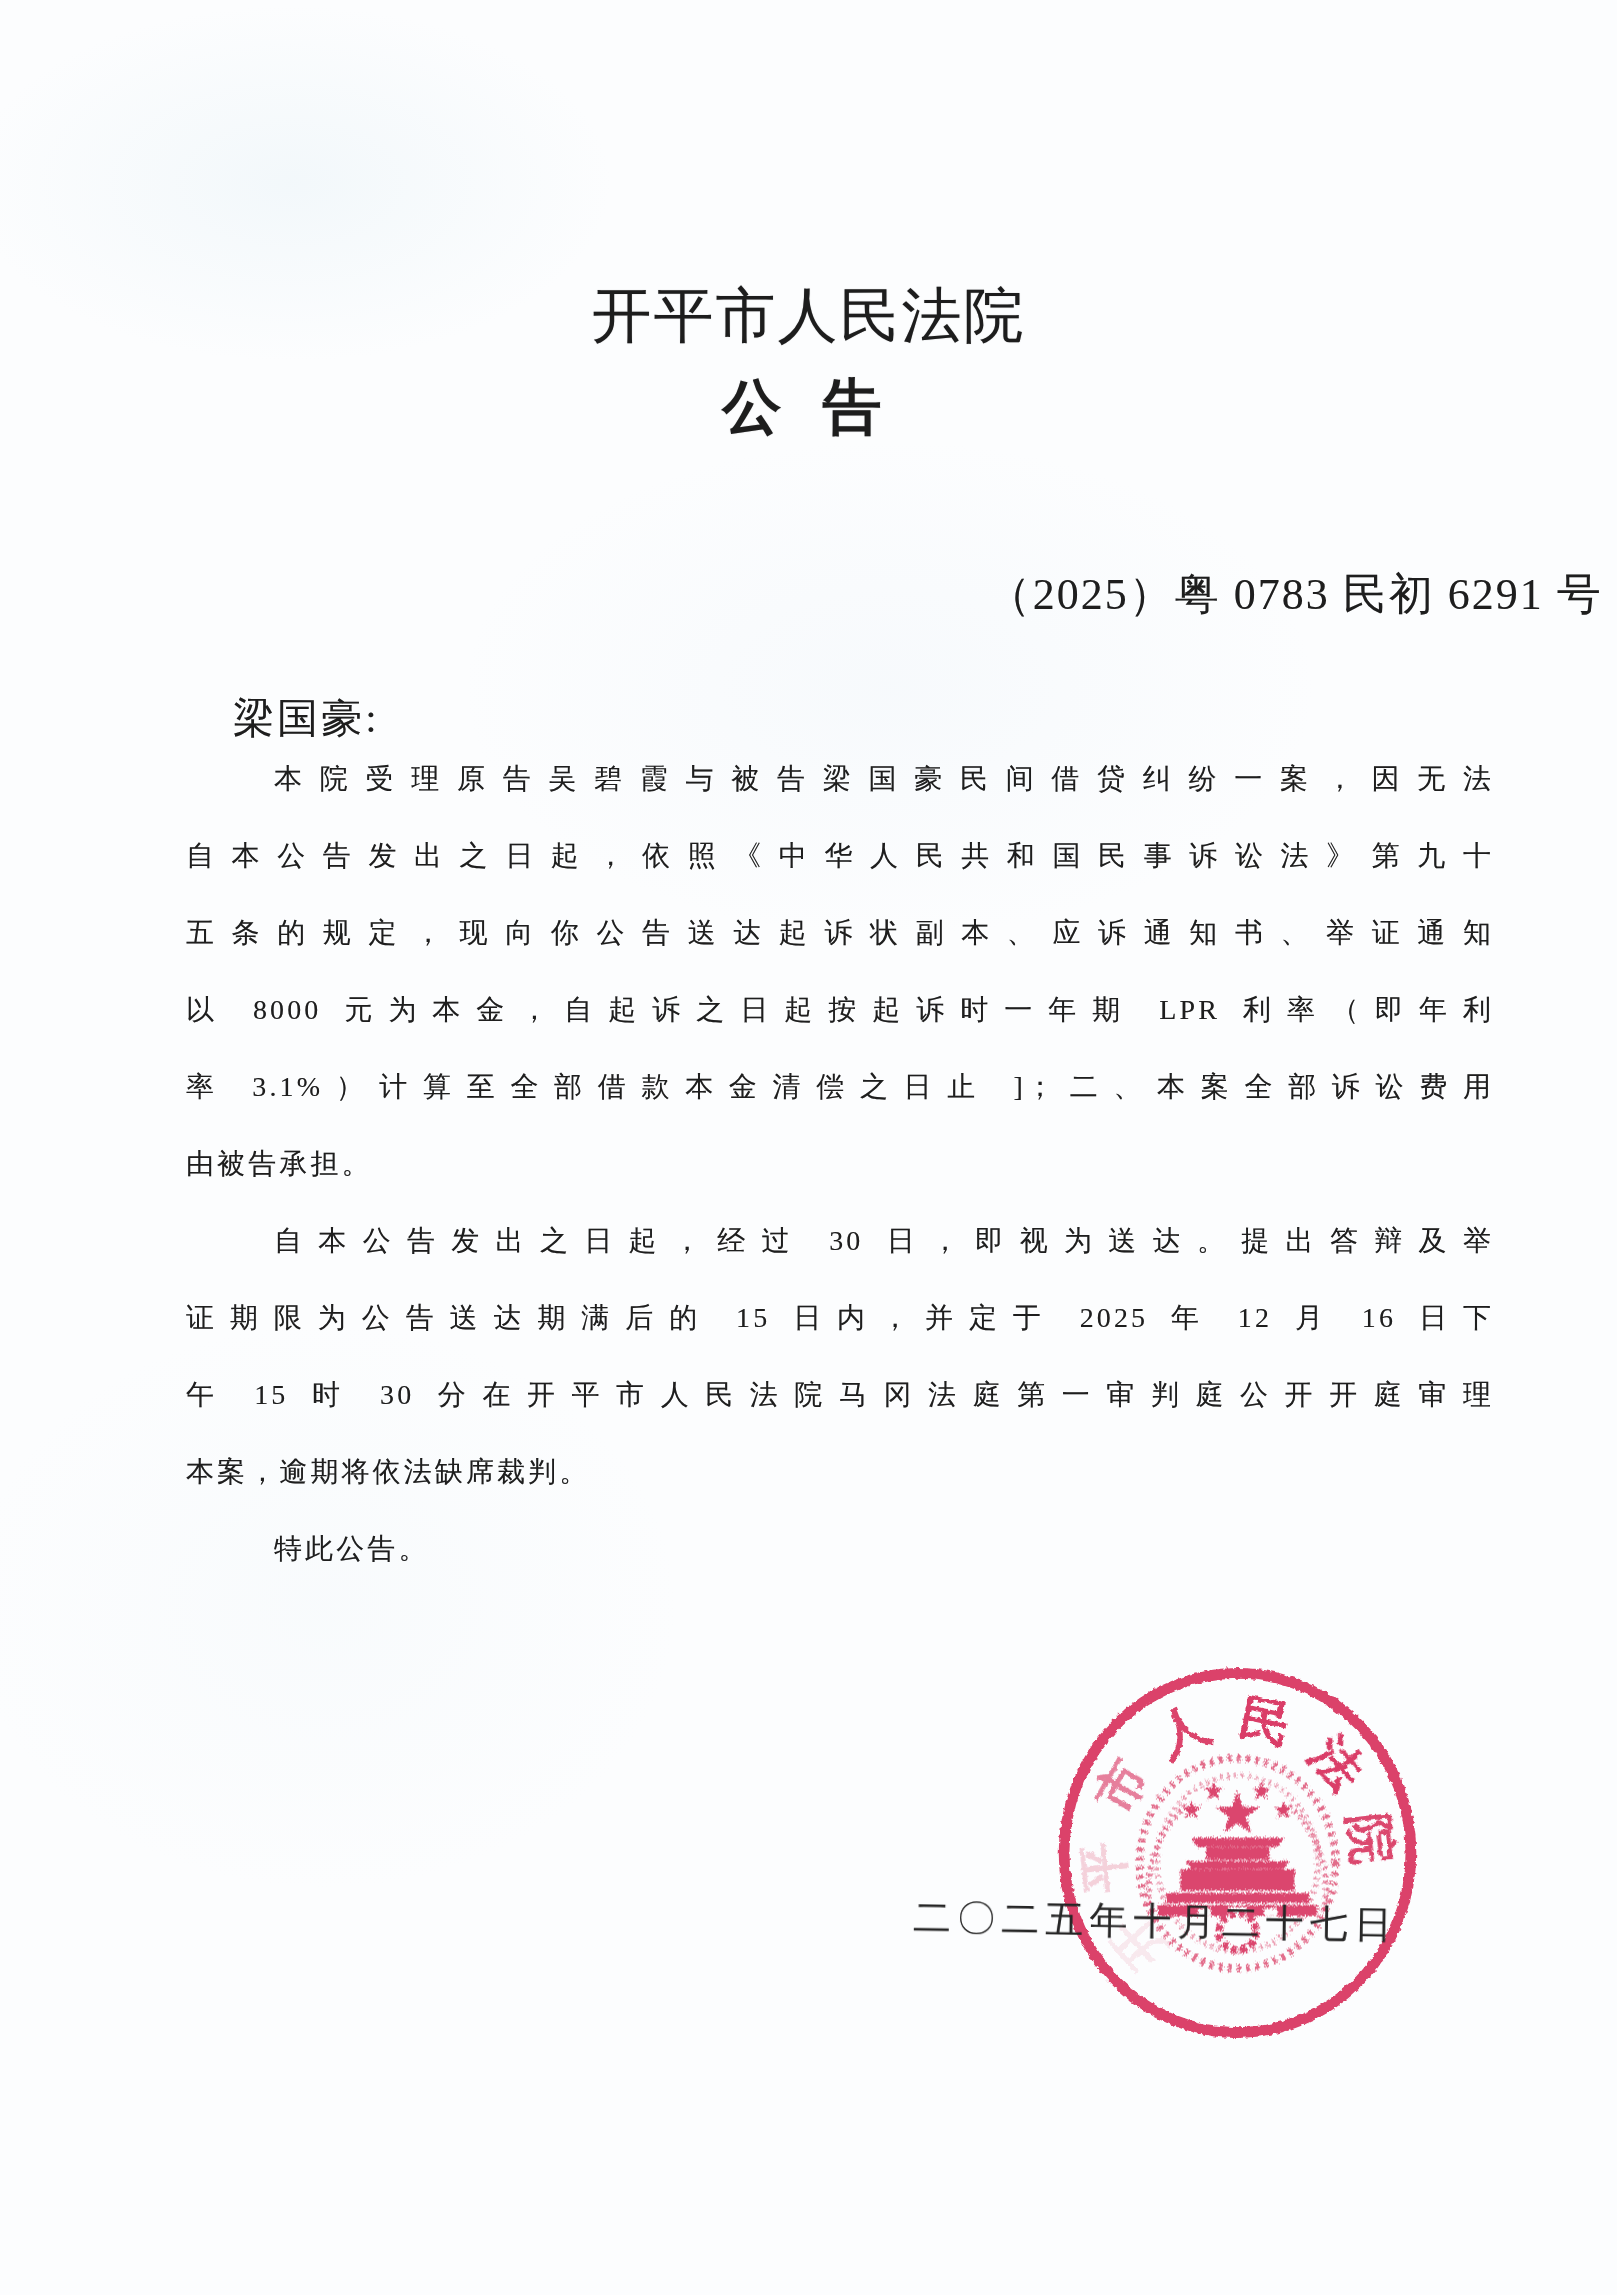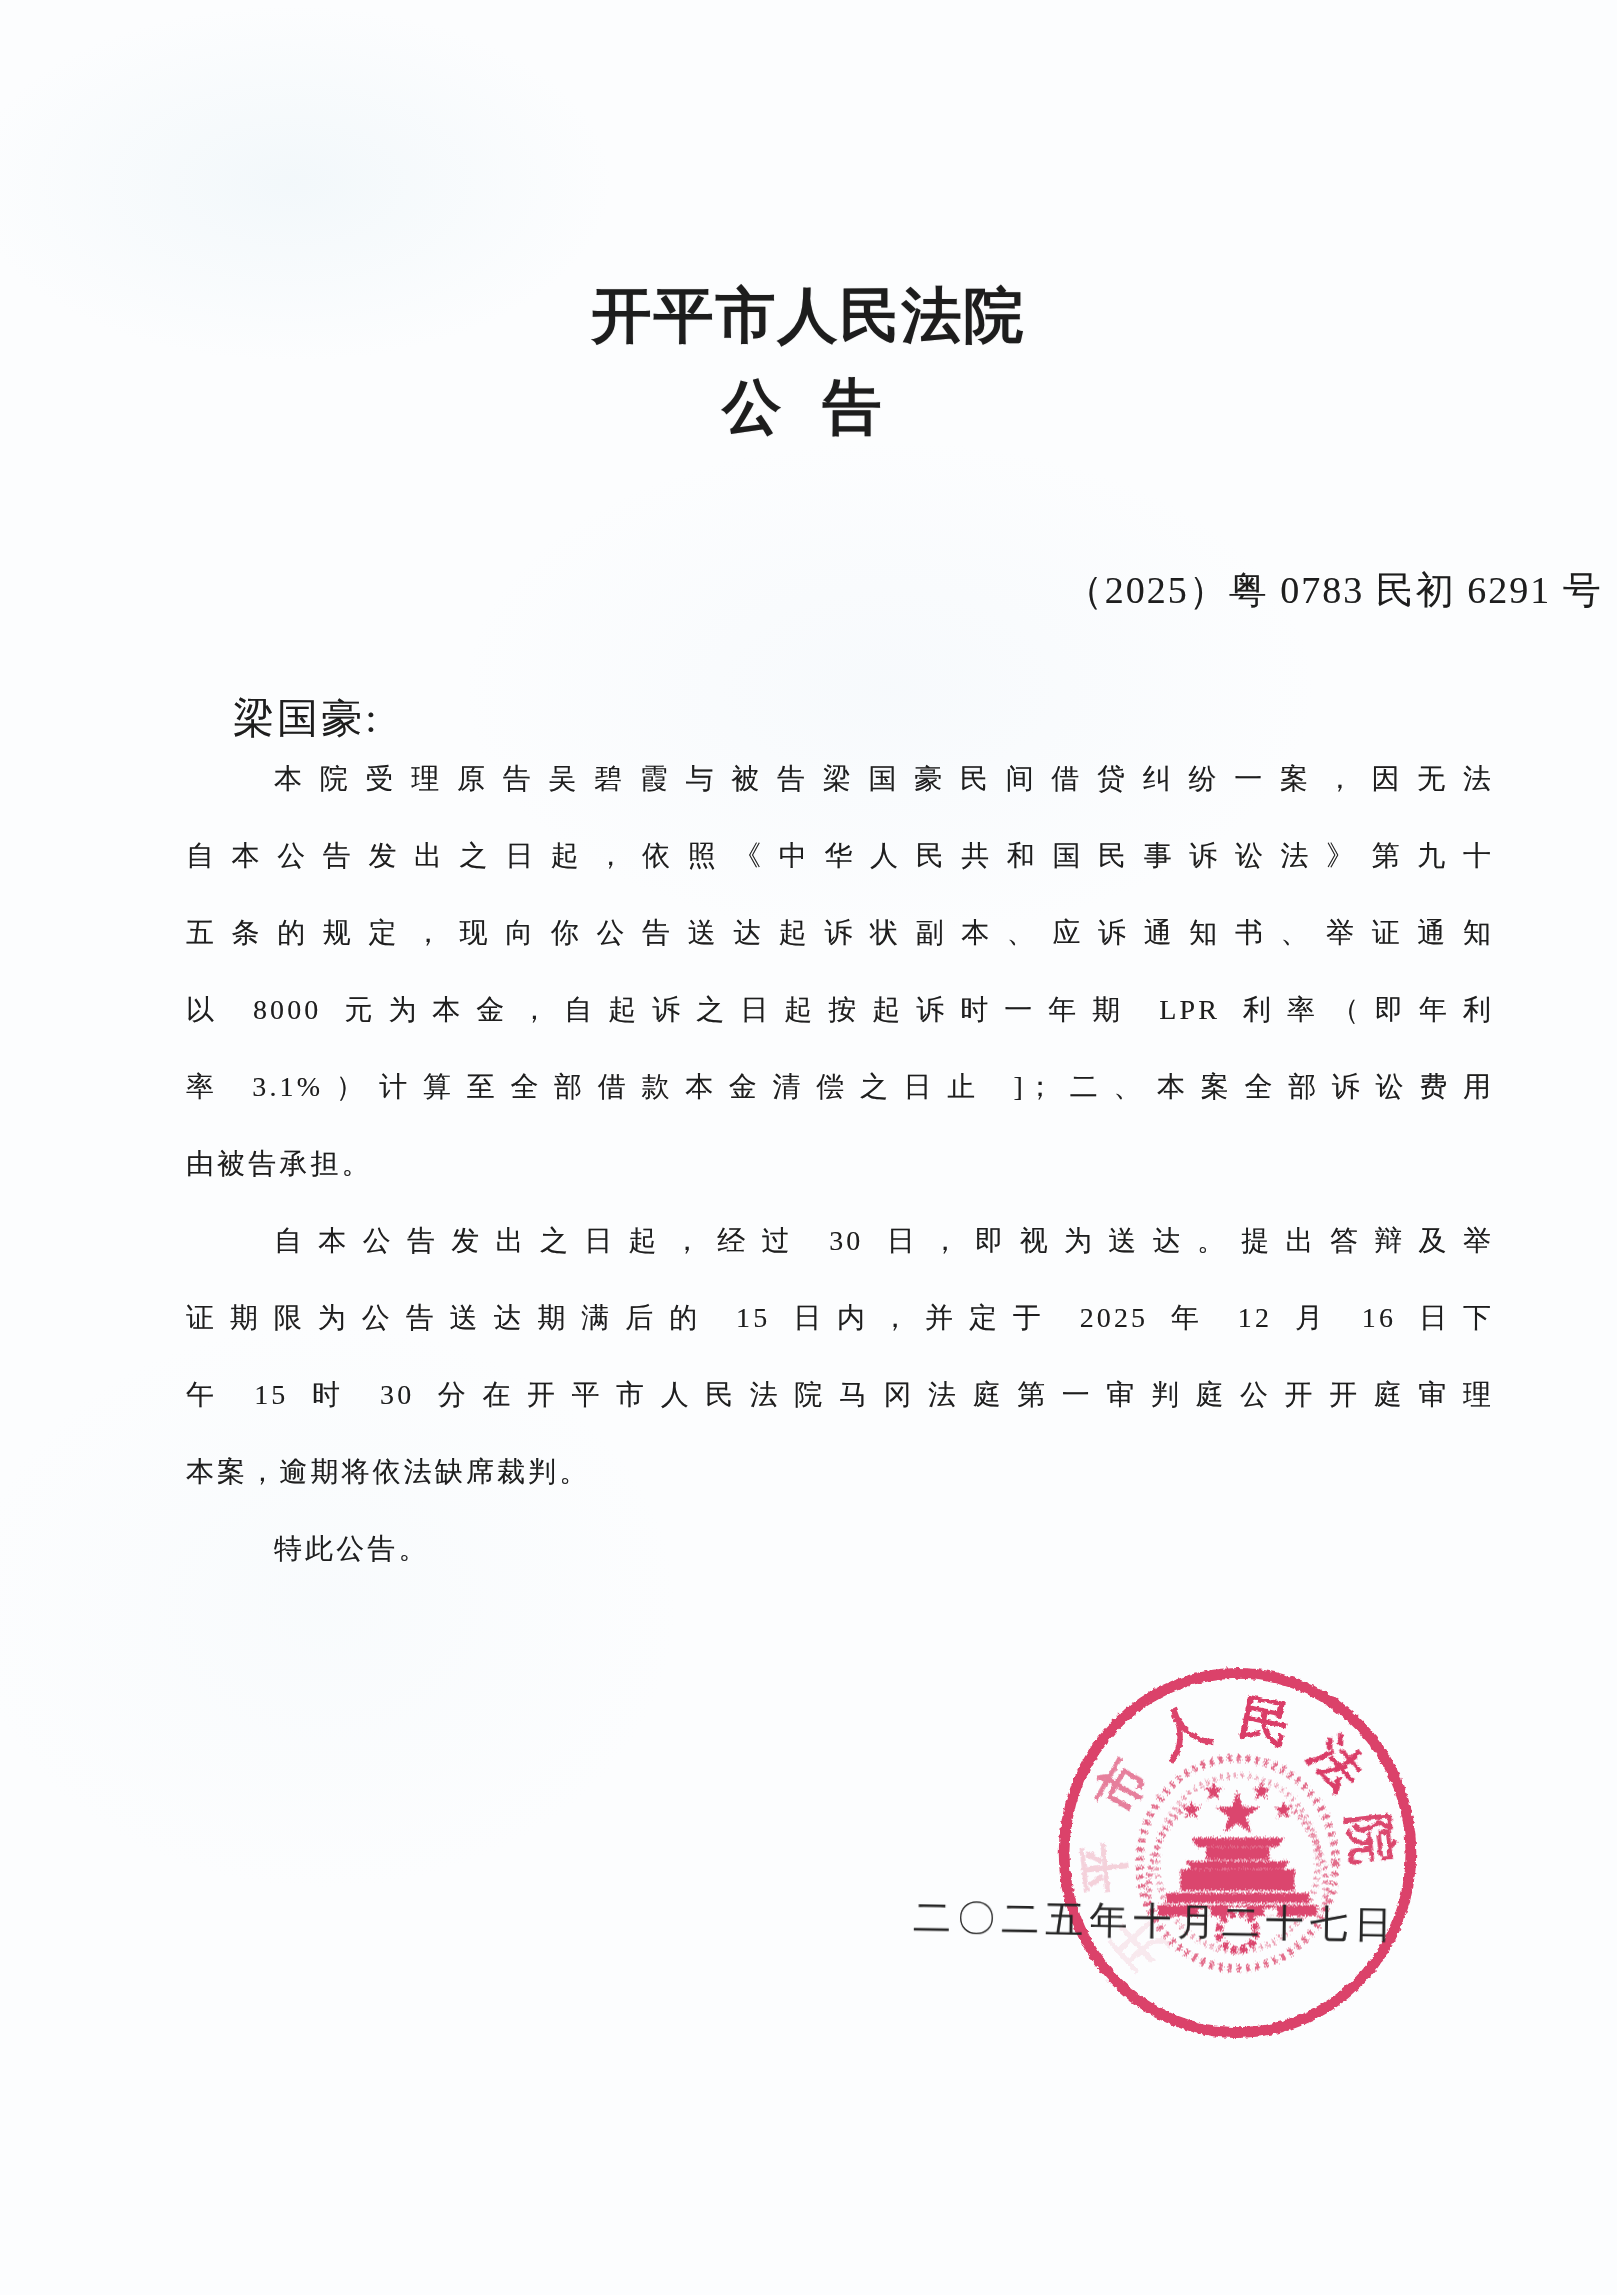--- a/index.html
+++ b/index.html
@@ -11,34 +11,34 @@
       radial-gradient(ellipse 612px 357px at 55% 30%, rgba(210,226,240,.12), rgba(210,226,240,0) 70%),
       radial-gradient(ellipse 510px 408px at 20% 70%, rgba(215,232,240,.10), rgba(215,232,240,0) 70%),
       #fcfdfe;
     overflow:hidden;
     font-family:"Liberation Serif","DejaVu Serif",serif;
     color:#222;
   }
   .content{position:absolute;left:186px;top:0;width:1308px;}
   .court-title{
     position:absolute;top:276px;left:0;width:100%;
-    font-size:60px;font-weight:700;letter-spacing:2px;
+    font-size:60px;font-weight:400;letter-spacing:2px;
     text-align:center;color:#1d1d1d;
     text-shadow:0 0 1px rgba(0,0,0,.35);
     white-space:nowrap;
   }
   .notice-title{
     position:absolute;top:368px;left:0;width:100%;
     font-size:59px;font-weight:700;letter-spacing:13.3px;
     text-align:center;color:#1d1d1d;
     text-shadow:0 0 1px rgba(0,0,0,.35);
   }
   .case-number{
     position:absolute;top:565px;left:0;width:100%;
-    font-size:38px;text-align:right;padding-right:14.3px;box-sizing:border-box;
+    font-size:44px;text-align:right;padding-right:14.3px;box-sizing:border-box;
     letter-spacing:2px;color:#1e1e1e;
     text-shadow:0 0 0.5px rgba(0,0,0,.3);
     white-space:nowrap;
   }
   .addressee{
     position:absolute;top:691px;left:0;
     font-size:41px;letter-spacing:3.1px;color:#1e1e1e;
     text-shadow:0 0 0.5px rgba(0,0,0,.3);
     margin-left:47px;
   }

